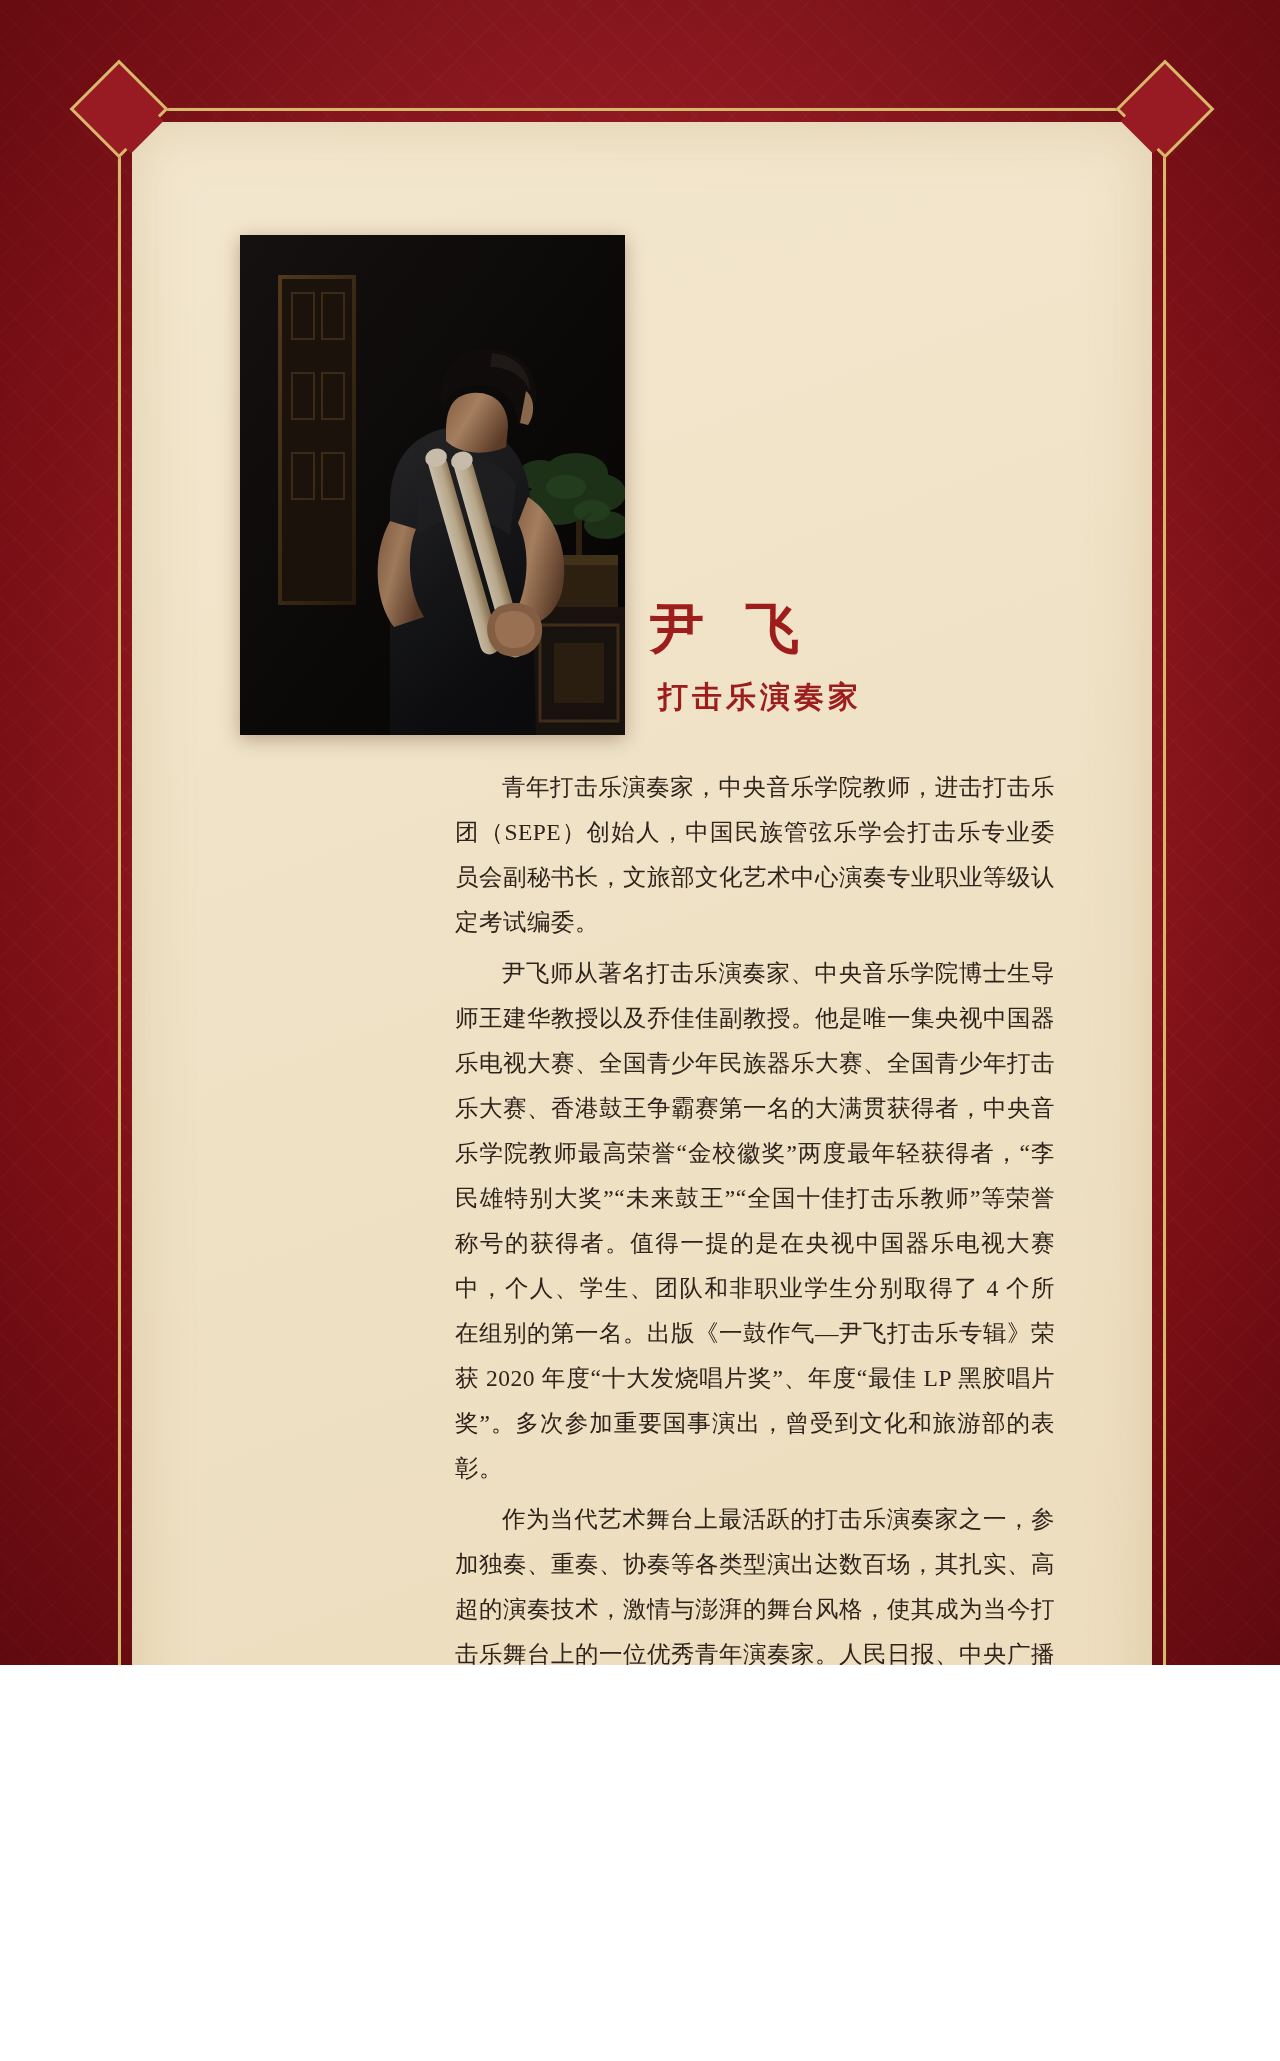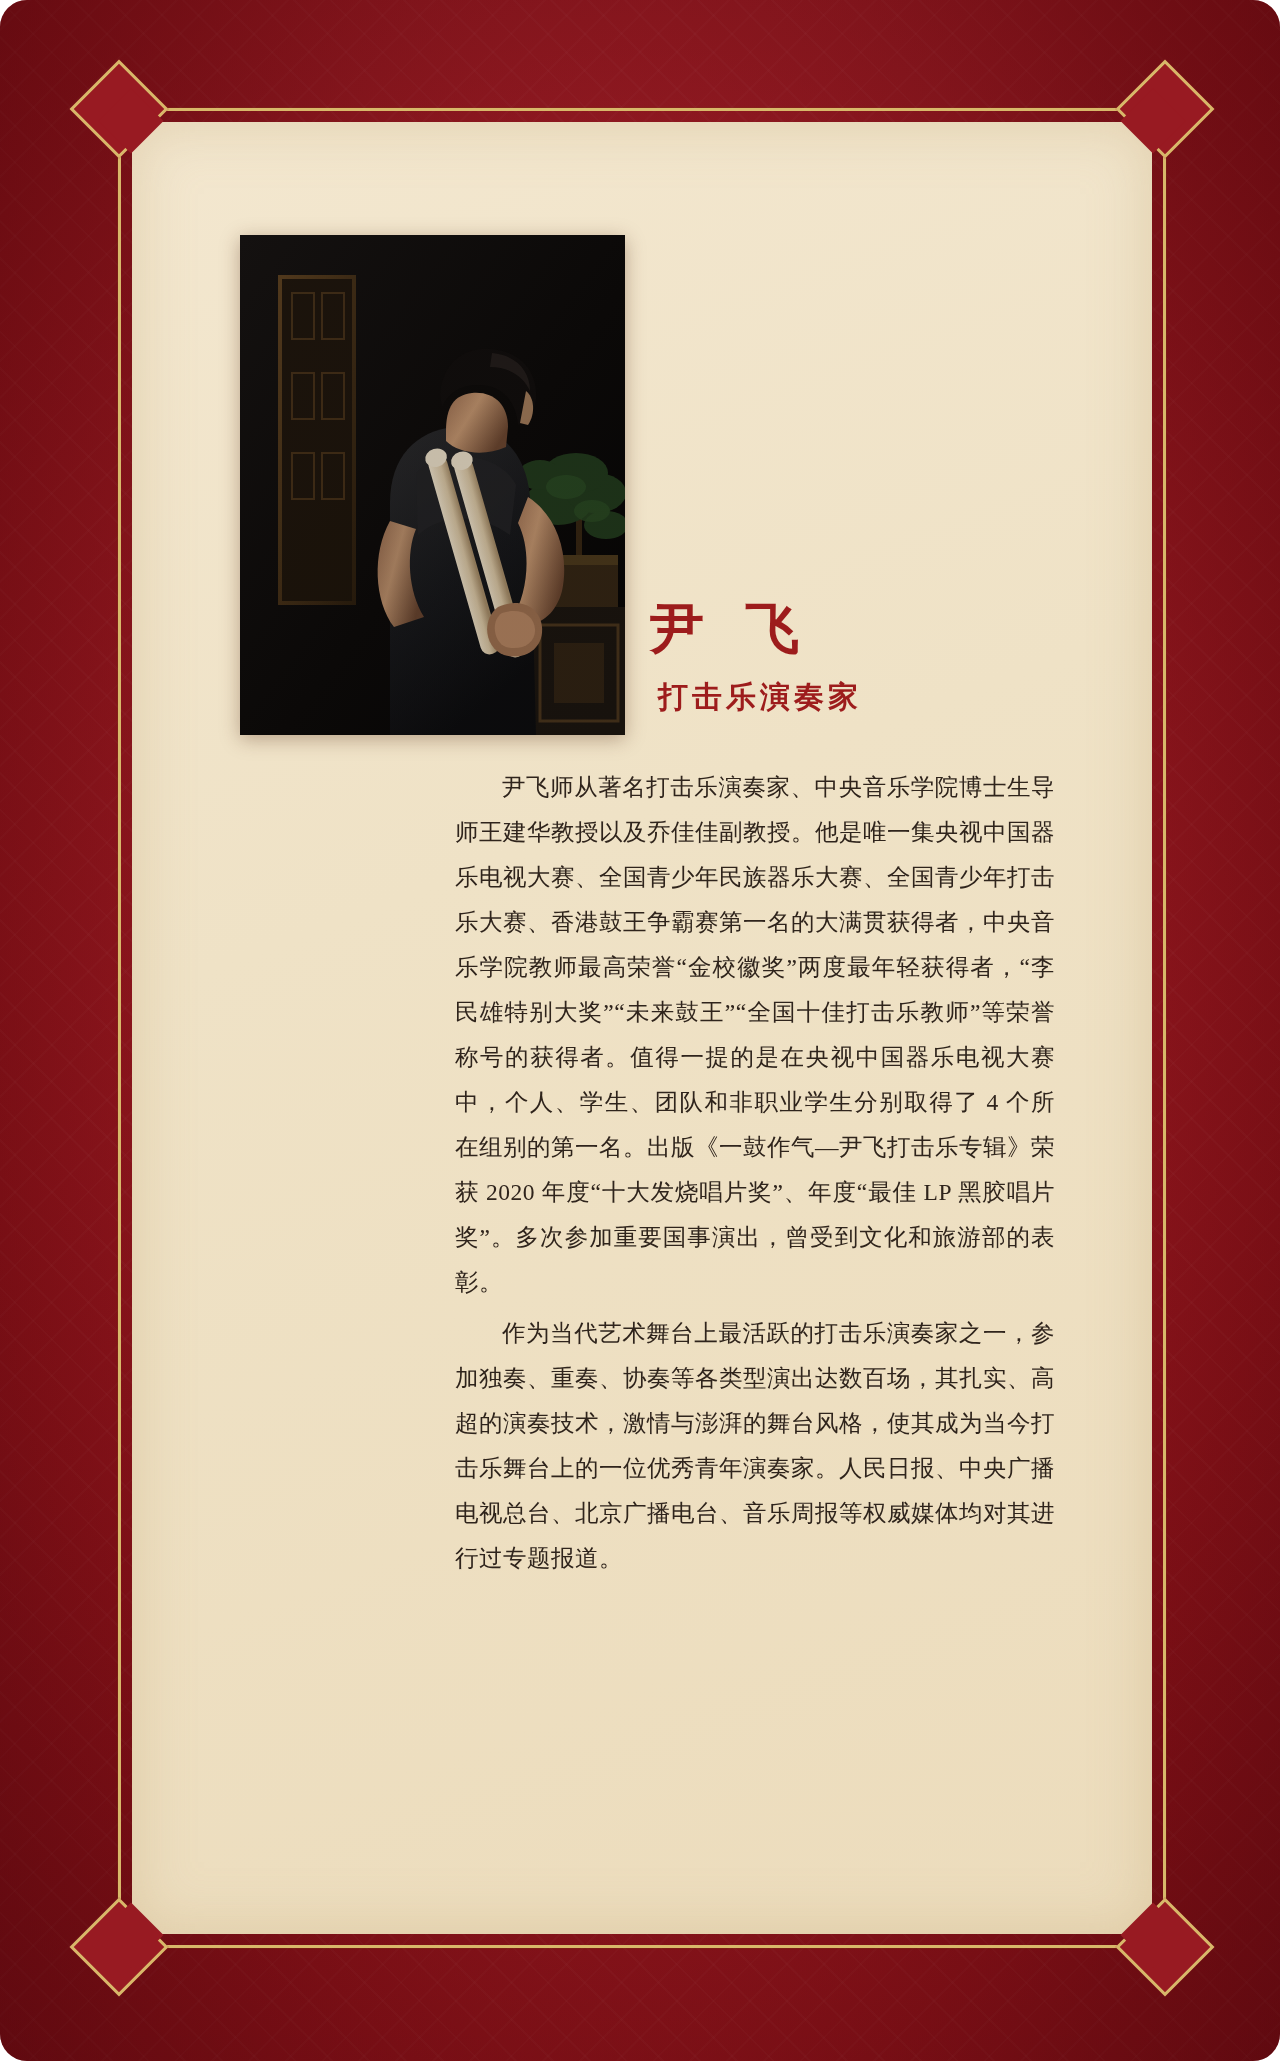--- a/index.html
+++ b/index.html
@@ -11,25 +11,24 @@
     width: 1280px;
     height: 2061px;
     font-family: "Liberation Serif", "DejaVu Serif", serif;
     overflow: hidden;
   }
 
   
   .poster {
     position: relative;
     width: 1280px;
-    height: 2061px;
+    height: 1665px;
     background:
       radial-gradient(ellipse at 50% 35%, #a9202a 0%, #981a22 45%, #8c1219 75%, #7d0e15 100%);
     overflow: hidden;
-    border-radius: 27px;
   }
   
   .poster-texture {
     position: absolute;
     inset: 0;
     background-image:
       repeating-linear-gradient(45deg, rgba(255,255,255,0.025) 0 2px, rgba(0,0,0,0) 2px 26px),
       repeating-linear-gradient(-45deg, rgba(255,255,255,0.02) 0 2px, rgba(0,0,0,0) 2px 26px),
       radial-gradient(circle at 18% 12%, rgba(255,255,255,0.05) 0 10px, rgba(0,0,0,0) 11px),
       radial-gradient(circle at 62% 28%, rgba(255,255,255,0.045) 0 12px, rgba(0,0,0,0) 13px),
@@ -279,16 +278,17 @@
       <rect x="0" y="0" width="385" height="500" fill="none"></rect>
     </svg>
   </div>
 
   <div class="name-block">
     <h1 class="artist-name">尹 飞</h1>
     <h2 class="artist-role">打击乐演奏家</h2>
   </div>
 
   <div class="bio">
+    <p>青年打击乐演奏家，中央音乐学院教师，进击打击乐团（SEPE）创始人，中国民族管弦乐学会打击乐专业委员会副秘书长，文旅部文化艺术中心演奏专业职业等级认定考试编委。</p>
     <p>尹飞师从著名打击乐演奏家、中央音乐学院博士生导师王建华教授以及乔佳佳副教授。他是唯一集央视中国器乐电视大赛、全国青少年民族器乐大赛、全国青少年打击乐大赛、香港鼓王争霸赛第一名的大满贯获得者，中央音乐学院教师最高荣誉“金校徽奖”两度最年轻获得者，“李民雄特别大奖”“未来鼓王”“全国十佳打击乐教师”等荣誉称号的获得者。值得一提的是在央视中国器乐电视大赛中，个人、学生、团队和非职业学生分别取得了 4 个所在组别的第一名。出版《一鼓作气—尹飞打击乐专辑》荣获 2020 年度“十大发烧唱片奖”、年度“最佳 LP 黑胶唱片奖”。多次参加重要国事演出，曾受到文化和旅游部的表彰。</p>
     <p>作为当代艺术舞台上最活跃的打击乐演奏家之一，参加独奏、重奏、协奏等各类型演出达数百场，其扎实、高超的演奏技术，激情与澎湃的舞台风格，使其成为当今打击乐舞台上的一位优秀青年演奏家。人民日报、中央广播电视总台、北京广播电台、音乐周报等权威媒体均对其进行过专题报道。</p>
   </div>
 </div>
 
 </body></html>

